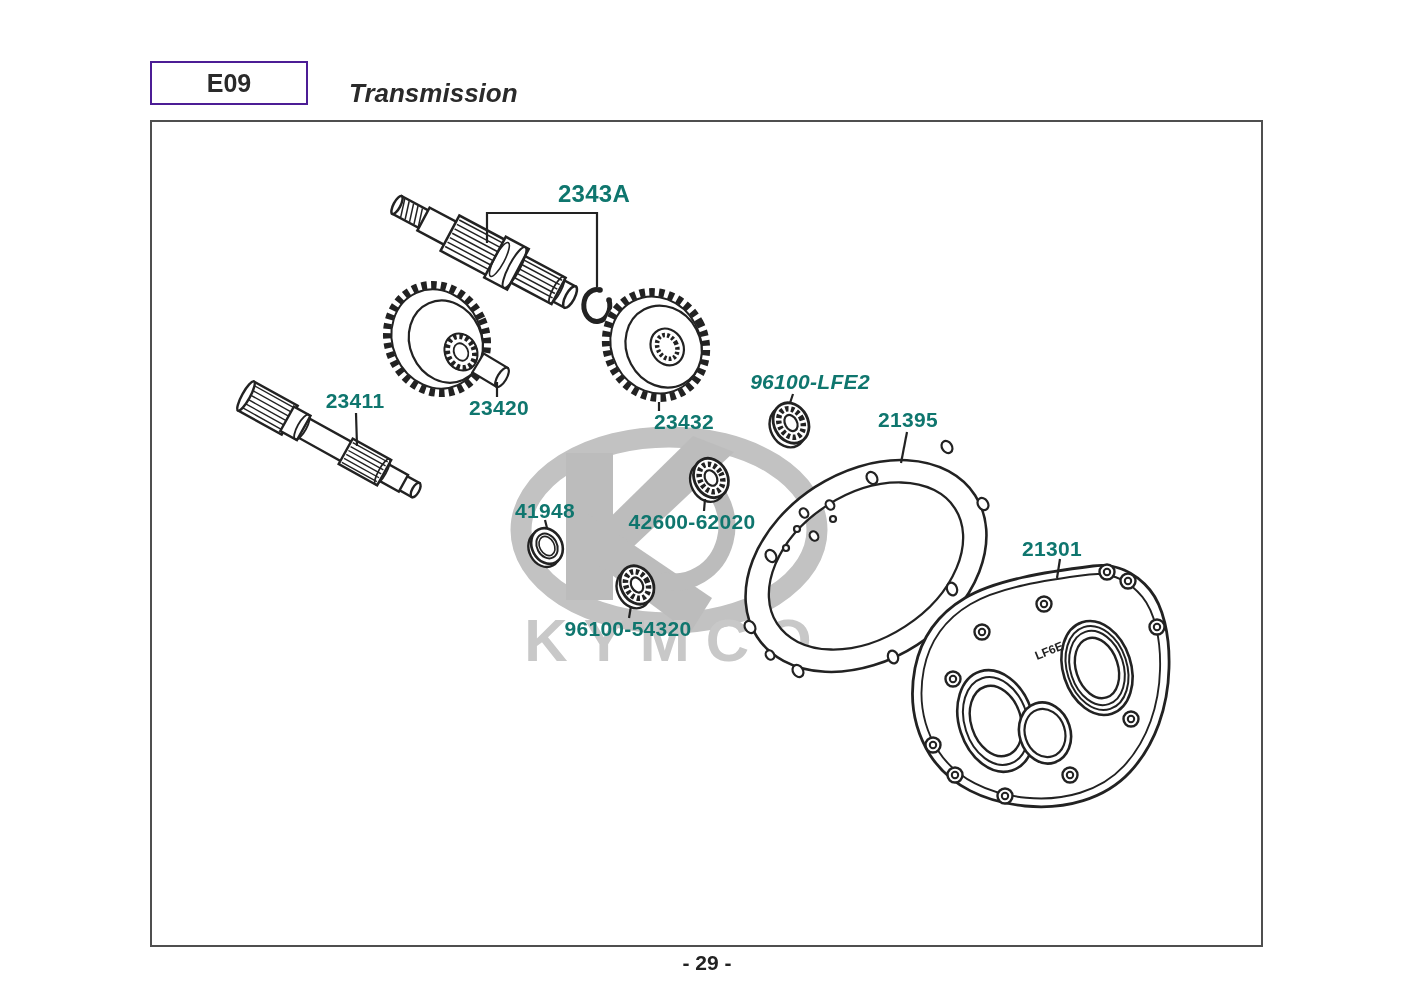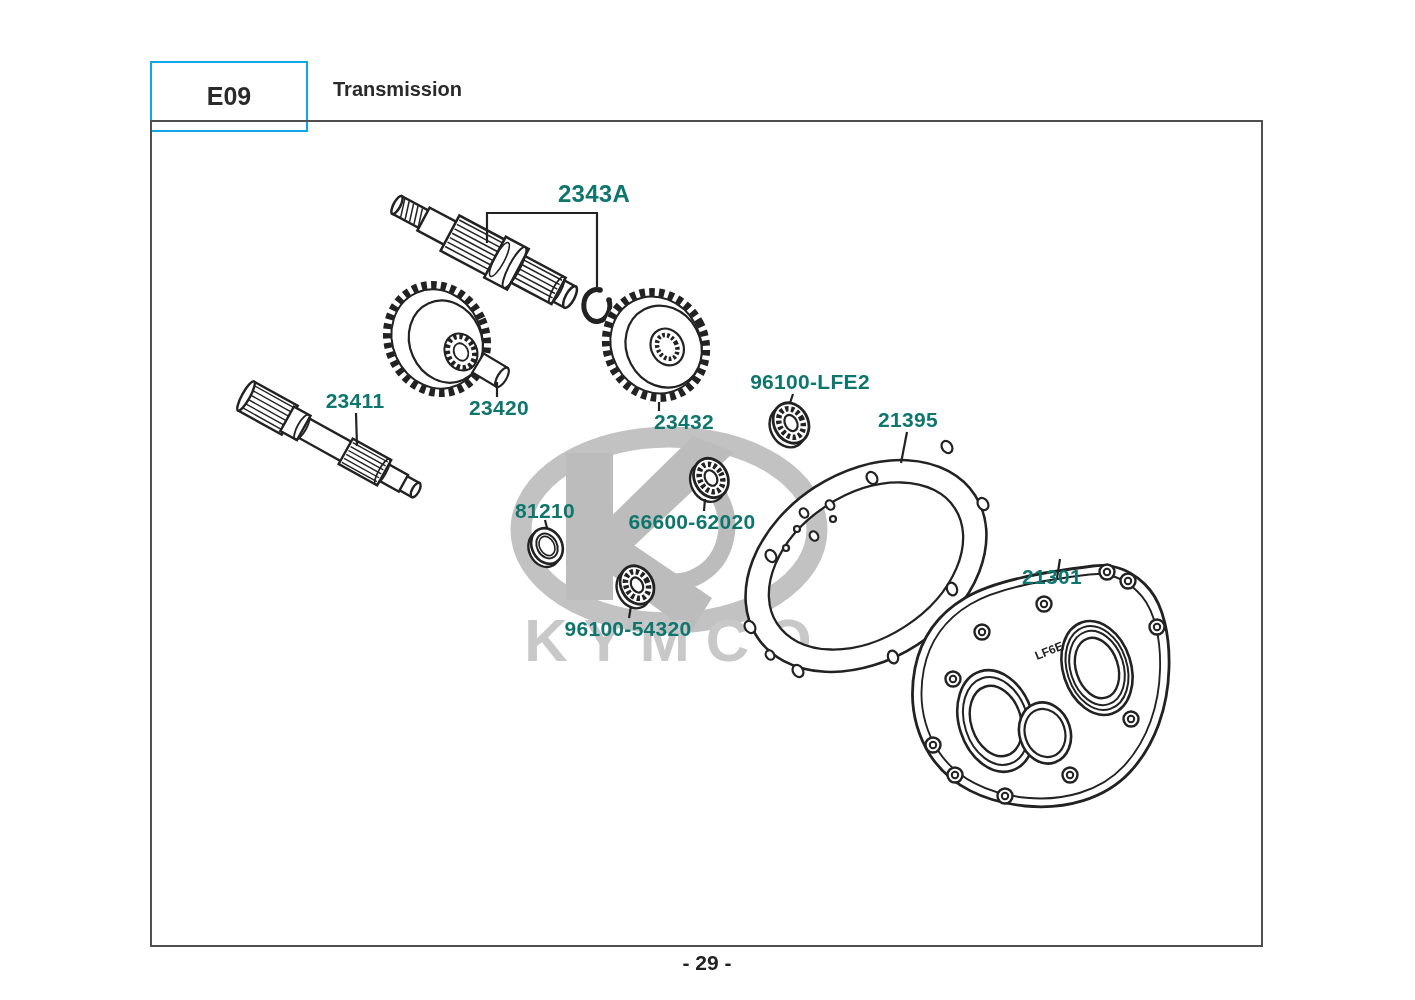--- a/index.html
+++ b/index.html
@@ -1,24 +1,24 @@
 <!DOCTYPE html>
 <html><head>
 <meta charset="utf-8">
 <style>
   html,body{margin:0;padding:0;background:#ffffff;}
   .page{position:relative;width:1415px;height:1000px;background:#ffffff;overflow:hidden;
         font-family:"Liberation Sans", sans-serif;}
   .frame{position:absolute;left:150px;top:120px;width:1113px;height:827px;
          border:2px solid #4f4f4f;box-sizing:border-box;background:transparent;}
-  .code-box{position:absolute;left:150px;top:61px;width:158px;height:71px;
-            border:2px solid #0ea5e9;box-sizing:border-box;display:flex;
+  .code-box{position:absolute;left:150px;top:61px;width:158px;height:44px;
+            border:2px solid #4c1d95;box-sizing:border-box;display:flex;
             align-items:center;justify-content:center;background:#fff;}
   .code-box span{font-weight:bold;font-size:25px;color:#2a2a2a;}
-  .page-title{position:absolute;left:333px;top:78px;font-weight:bold;font-size:20px;color:#2a2a2a;}
+  .page-title{position:absolute;left:349px;top:78px;font-weight:bold;font-size:26px;color:#2a2a2a;font-style:italic;}
   .diagram-svg{position:absolute;left:0;top:0;width:1415px;height:1000px;}
   .part-label{position:absolute;transform:translate(-50%,-50%);font-weight:bold;
               font-size:21px;color:#0f766e;white-space:nowrap;letter-spacing:0.3px;z-index:5;}
   .part-label.lg{font-size:24px;}
   .page-num{position:absolute;left:707px;top:963px;transform:translate(-50%,-50%);
             font-weight:bold;font-size:21px;color:#222;}
 </style>
 </head>
 <body>
 
@@ -270,21 +270,21 @@
     <span>E09</span>
   </div>
   <div class="page-title">Transmission</div>
 
   <div class="frame"></div>
 
   <div class="part-label lg" style="left:594px;top:194px;">2343A</div>
   <div class="part-label" style="left:355px;top:401px;">23411</div>
   <div class="part-label" style="left:499px;top:408px;">23420</div>
   <div class="part-label" style="left:684px;top:422px;">23432</div>
-  <div class="part-label" style="left:810px;top:382px;">96100-LFE2</div>
+  <div class="part-label" style="left:810px;top:382px;font-style:italic;">96100-LFE2</div>
   <div class="part-label" style="left:908px;top:420px;text-align:center;">21395</div>
-  <div class="part-label" style="left:545px;top:511px;">81210</div>
-  <div class="part-label" style="left:692px;top:522px;">66600-62020</div>
+  <div class="part-label" style="left:545px;top:511px;">41948</div>
+  <div class="part-label" style="left:692px;top:522px;">42600-62020</div>
   <div class="part-label" style="left:628px;top:629px;">96100-54320</div>
-  <div class="part-label" style="left:1052px;top:549px;margin-top:28px;">21301</div>
+  <div class="part-label" style="left:1052px;top:549px;">21301</div>
 
   <div class="page-num">- 29 -</div>
 </div>
 
 </body></html>

